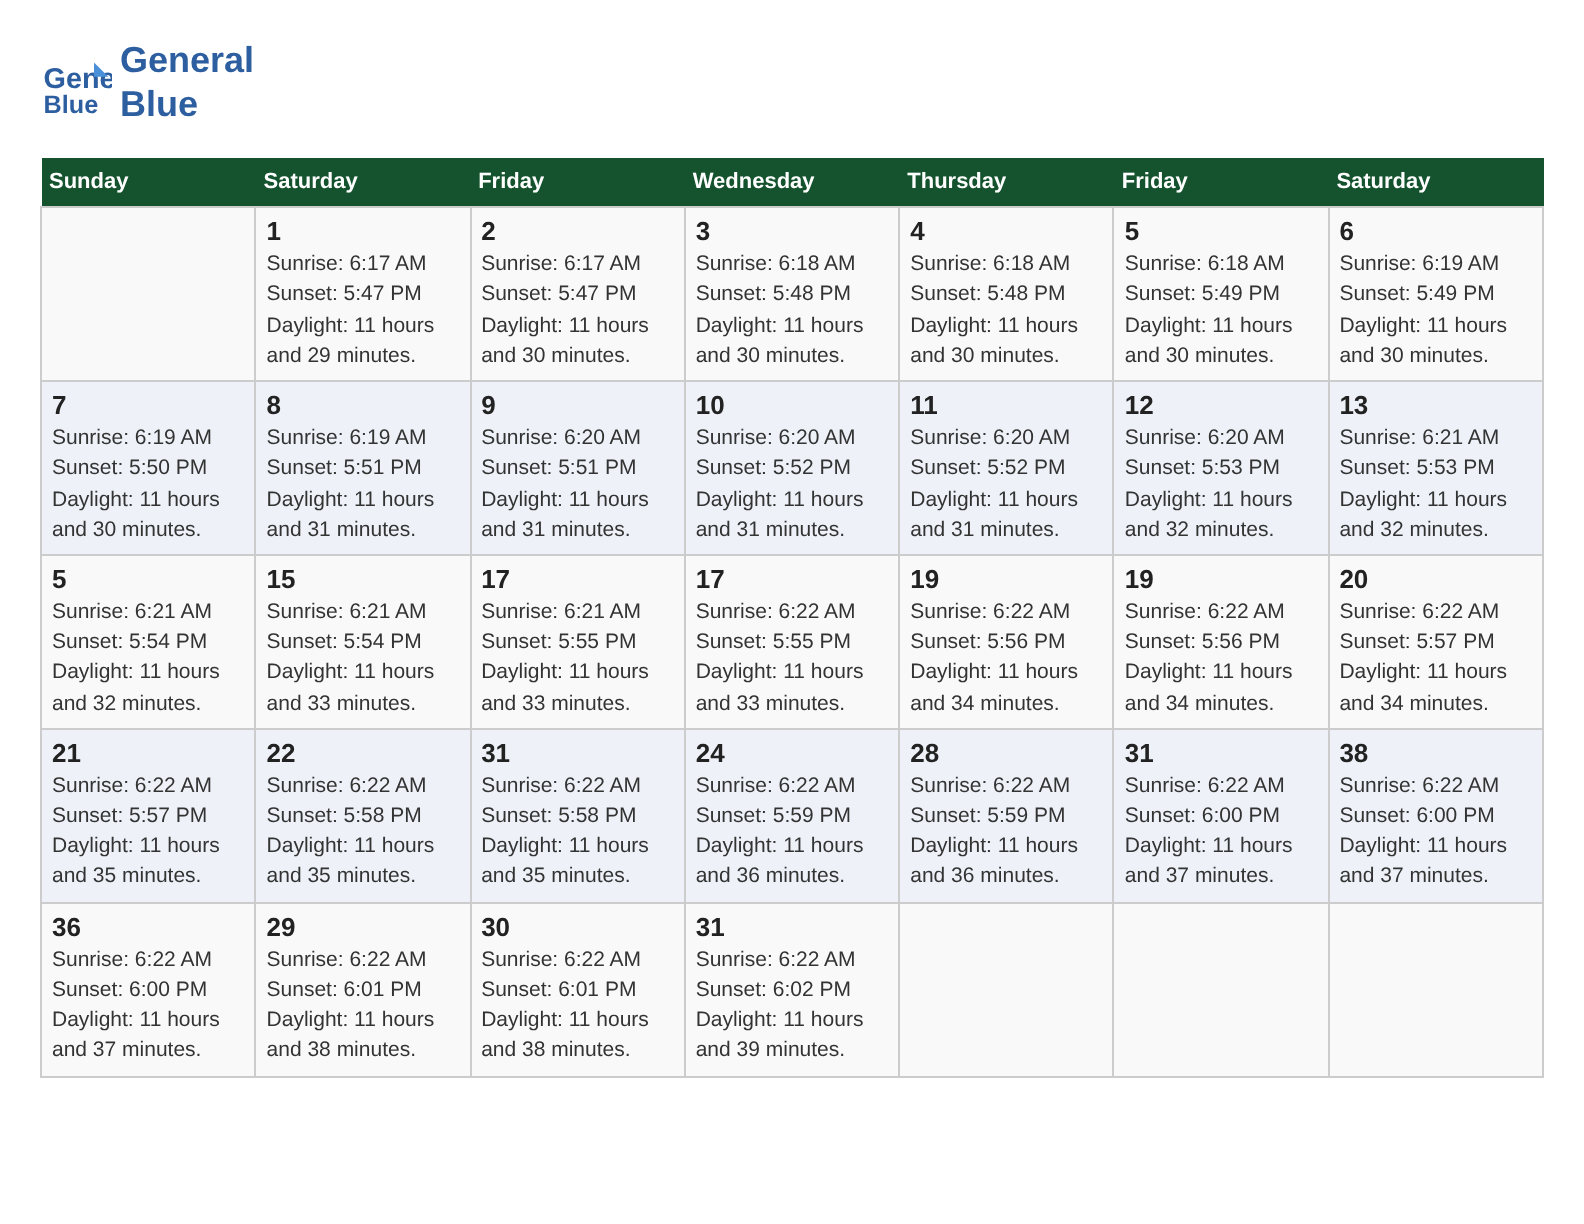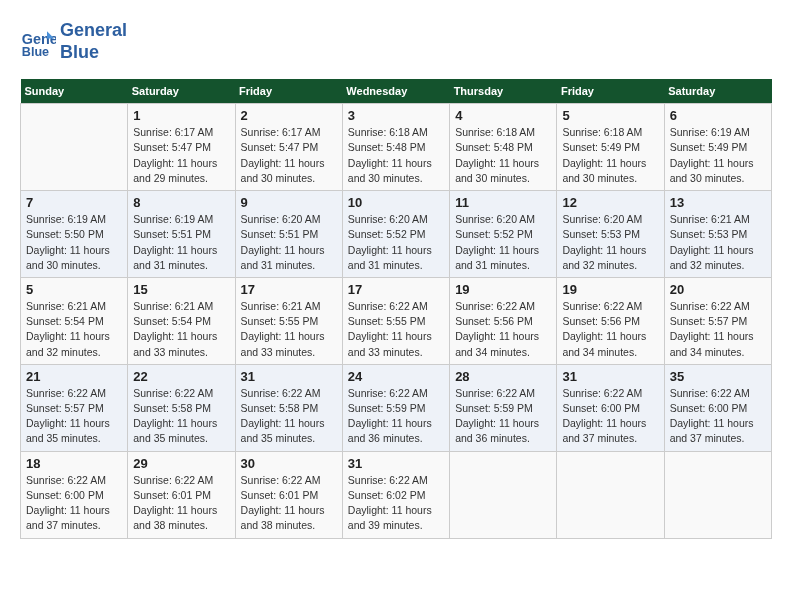--- a/index.html
+++ b/index.html
@@ -299,30 +299,30 @@
 and 36 minutes.</div>
         </td>
         <td>
           <span class="day-number">31</span>
           <div class="day-info" style="white-space: pre-line;">Sunrise: 6:22 AM
 Sunset: 6:00 PM
 Daylight: 11 hours
 and 37 minutes.</div>
         </td>
         <td>
-          <span class="day-number">35</span>
+          <span class="day-number">38</span>
           <div class="day-info" style="white-space: pre-line;">Sunrise: 6:22 AM
 Sunset: 6:00 PM
 Daylight: 11 hours
 and 37 minutes.</div>
         </td>
       </tr>
       <tr>
         <td>
-          <span class="day-number">18</span>
+          <span class="day-number">36</span>
           <div class="day-info" style="white-space: pre-line;">Sunrise: 6:22 AM
 Sunset: 6:00 PM
 Daylight: 11 hours
 and 37 minutes.</div>
         </td>
         <td>
           <span class="day-number">29</span>
           <div class="day-info" style="white-space: pre-line;">Sunrise: 6:22 AM
 Sunset: 6:01 PM
 Daylight: 11 hours

